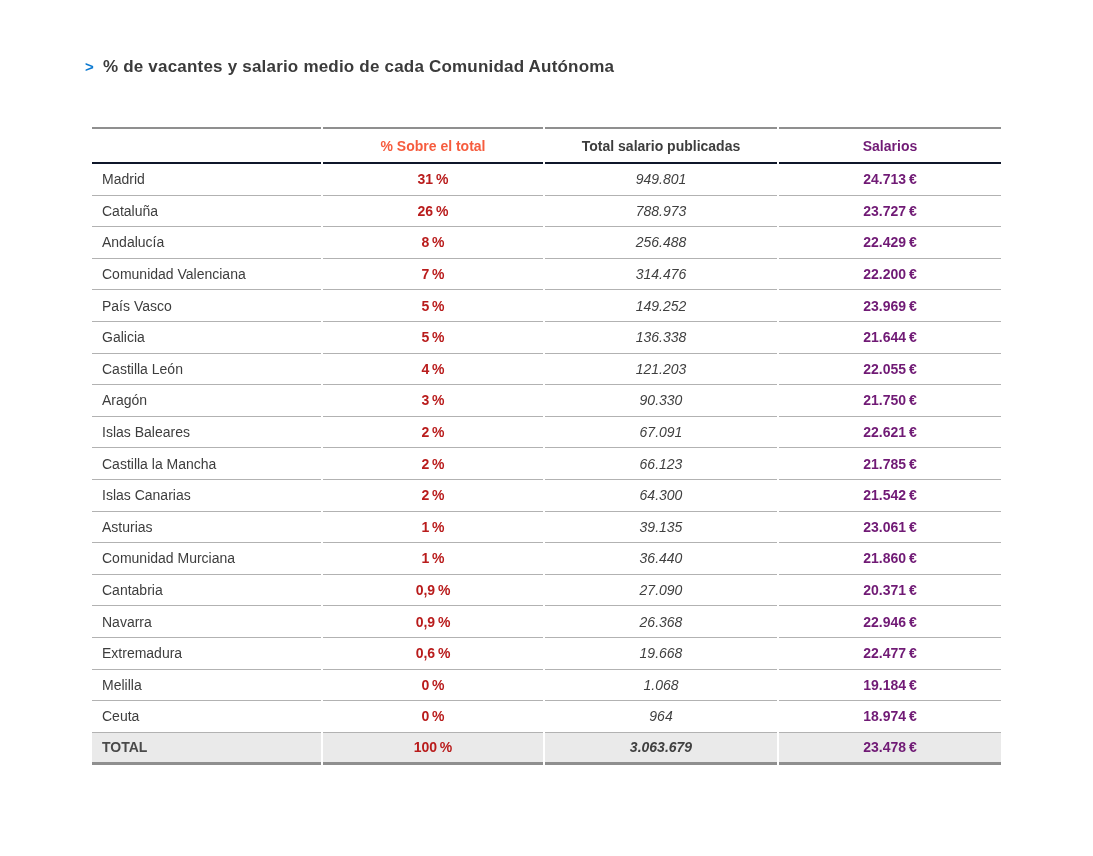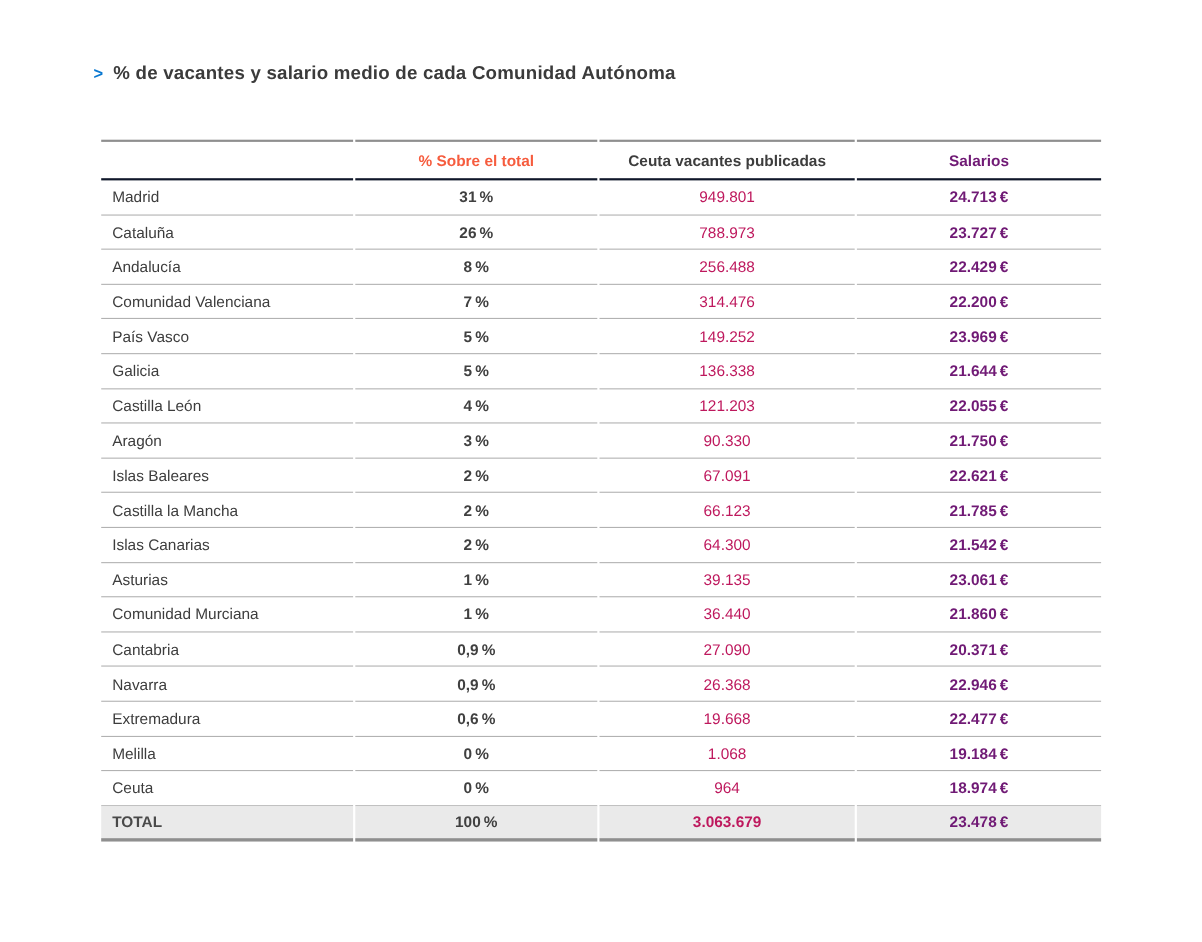--- a/index.html
+++ b/index.html
@@ -43,22 +43,22 @@
   }
   thead th.h-region { text-align: left; }
   thead th.h-pct { color: #f65c3e; }
   thead th.h-vac { color: #3d3d3d; }
   thead th.h-sal { color: #701a75; }
   tbody td {
     height: 30.6px;
     border-bottom: 1px solid #b2b2b2;
   }
   td.region { text-align: left; padding-left: 10px; color: #3d3d3d; }
-  td.pct    { text-align: center; color: #404040; font-weight: 700; }
-  td.vac    { text-align: center; color: #be185d; }
+  td.pct    { text-align: center; color: #b91c1c; font-weight: 700; }
+  td.vac    { text-align: center; color: #404040; font-style: italic; }
   td.sal    { text-align: center; color: #701a75; font-weight: 700; }
   tfoot td {
     height: 29px;
     background: #eaeaea;
     border-bottom: 3px solid #8f8f8f;
     font-weight: 700;
   }
   tfoot td.region { color: #4a4a4a; }
   tfoot td.vac { font-weight: 700; }
 </style>
@@ -73,21 +73,21 @@
   <colgroup>
     <col style="width:229px">
       <col style="width:220px">
       <col style="width:232px">
       <col style="width:222px">
   </colgroup>
   <thead>
     <tr>
       <th class="h-region"></th>
       <th class="h-pct">% Sobre el total</th>
-      <th class="h-vac">Ceuta vacantes publicadas</th>
+      <th class="h-vac">Total salario publicadas</th>
       <th class="h-sal">Salarios</th>
     </tr>
   </thead>
   <tbody id="rows-body">
       <tr>
     <td class="region">Madrid</td>
     <td class="pct">31 %</td>
     <td class="vac">949.801</td>
     <td class="sal">24.713 €</td>
   </tr>

